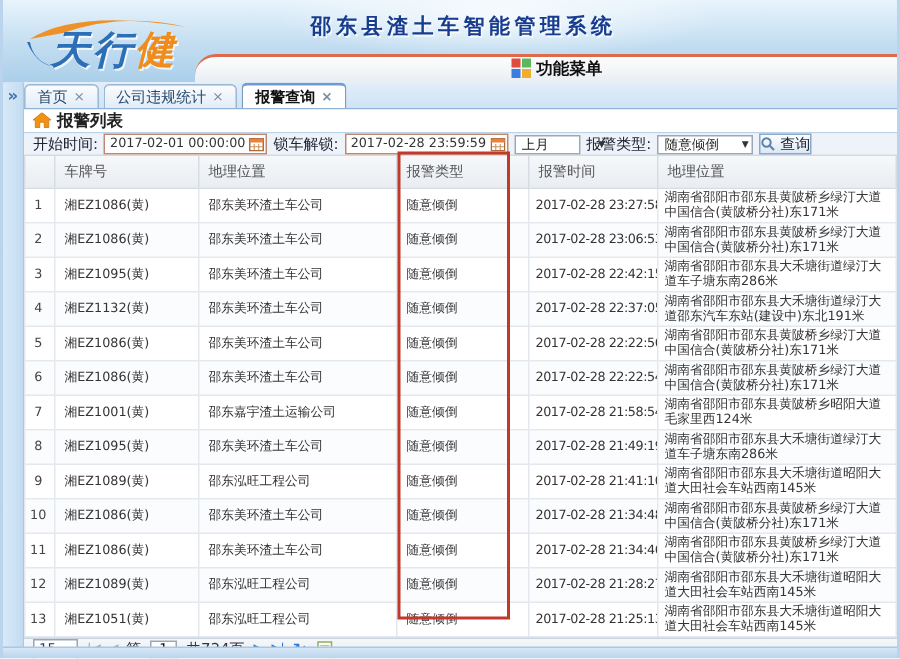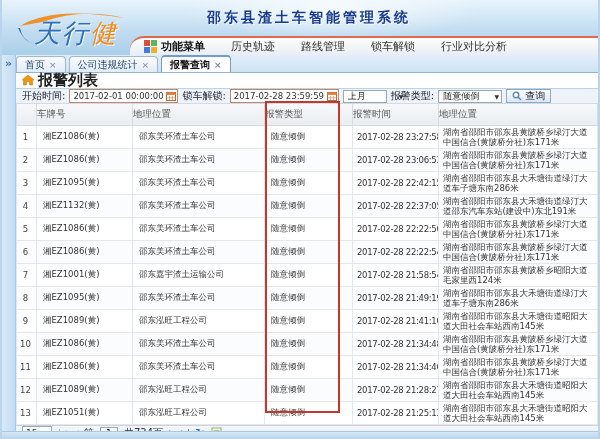--- a/index.html
+++ b/index.html
@@ -9,31 +9,31 @@
   .win { position:relative; width:600px; height:439px; overflow:hidden;
          border-left:2px solid #b9d4ec; border-right:2px solid #b9d4ec; background:#eef4fa; }
 
   
   .banner { position:absolute; left:0; top:0; width:600px; height:55px;
             background:linear-gradient(180deg,#e8f4fc 0%,#c2ddf1 55%,#aacfe9 100%); }
   .banner:before { content:""; position:absolute; left:180px; top:-20px; width:300px; height:60px;
                    background:radial-gradient(ellipse at center,rgba(255,255,255,.75),rgba(255,255,255,0) 70%); }
   .logo { position:absolute; left:10px; top:4px; width:150px; height:48px; }
   .logo svg { position:absolute; left:0; top:0; }
-  .logo-txt { position:absolute; left:22px; top:12px; font-size:26px; font-weight:normal; color:#2d6fb7;
+  .logo-txt { position:absolute; left:22px; top:12px; font-size:26px; font-weight:bold; color:#2d6fb7;
               font-style:italic; letter-spacing:2px; text-shadow:1px 1px 0 rgba(255,255,255,.8); }
   .logo-txt span:last-child { color:#f08c1e; }
   .app-title { position:absolute; left:205px; top:9px; font-size:14px; font-weight:bold; color:#173c8f;
                letter-spacing:3px; text-shadow:1px 1px 0 rgba(255,255,255,.7); }
 
   
   .navbar { position:absolute; left:128px; top:36px; right:0; height:19px;
             background:linear-gradient(180deg,#fdfdfd,#e9eef4);
             border-top:2px solid #df6a4b; border-top-left-radius:14px;
-            display:flex; align-items:center; padding-left:14px; gap:26px; }
+            display:flex; align-items:center; padding-left:14px; gap:26px;flex-direction:column; }
   .nav-item { display:flex; align-items:center; gap:4px; font-size:11px; color:#333; cursor:pointer; white-space:nowrap; }
   .nav-item.first { font-weight:bold; color:#111; }
   .grid-icon { display:inline-grid; grid-template-columns:6px 6px; grid-template-rows:6px 6px; gap:1px; }
   .grid-icon i { display:block; }
   .grid-icon i:nth-child(1){background:#e14b3b;} .grid-icon i:nth-child(2){background:#5cb85c;}
   .grid-icon i:nth-child(3){background:#3b7de1;} .grid-icon i:nth-child(4){background:#f0ad2e;}
 
   
   .bodywrap { position:absolute; left:0; top:55px; right:0; bottom:0; display:flex; }
   .sidestrip { width:14px; background:linear-gradient(90deg,#d9e9f8,#c3dcf2); border-right:1px solid #a9c8e6;
@@ -46,41 +46,41 @@
             display:flex; align-items:flex-end; gap:3px; }
   .tab { display:flex; align-items:center; gap:4px; height:16px; padding:0 8px;
          border:1px solid #9db8d2; border-bottom:none; border-radius:4px 4px 0 0;
          background:linear-gradient(180deg,#fafcff,#e2ecf7); font-size:10px; color:#2b4a6e; cursor:pointer; white-space:nowrap; }
   .tab.active { background:#fff; border-color:#7a9cc0; border-top:2px solid #6f9bd0; font-weight:bold; color:#111; height:17px; }
   .tab .x { color:#7a8aa0; font-size:9px; cursor:pointer; }
 
   
   .paneltitle { height:16px; background:#fff; border-bottom:1px solid #bcd2e6;
                 display:flex; align-items:center; gap:4px; padding-left:6px;
-                font-size:15px; font-weight:bold; color:#222; }
+                font-size:11px; font-weight:bold; color:#222; }
 
   
   .filters { height:16px; background:#eef3f9; border-bottom:1px solid #d2dce8;
              display:flex; align-items:center; padding-left:6px; gap:4px; font-size:10px; color:#223; white-space:nowrap; }
   .fld { display:flex; align-items:center; border:1px solid #c08873; background:#fff; height:14px; padding:0 1px 0 3px; }
   .fld input { border:none; outline:none; font-size:8.5px; width:92px; height:11px; color:#333;
                font-family:"DejaVu Sans","Liberation Sans",sans-serif; }
   .cal { width:10px; height:10px; margin-left:1px; cursor:pointer; }
   .sel { display:flex; align-items:center; justify-content:space-between; border:1px solid #9aa7b5; background:#fff;
          height:13px; padding:0 2px 0 4px; font-size:9px; color:#222; cursor:pointer; }
   .sel .arr { font-size:6px; color:#333; margin-left:5px; }
-  .btn-search { display:flex; align-items:center; gap:3px; border:1px solid #8aa8c8; height:14px; padding:0 5px;
+  .btn-search { display:flex; align-items:center; gap:3px; border:1px solid #8aa8c8; height:14px; padding:0 0;
                 background:linear-gradient(180deg,#fbfdff,#dce8f4); font-size:10px; color:#223; cursor:pointer; }
 
   
   table { width:100%; border-collapse:collapse; table-layout:fixed; background:#fff; }
   col.c-no{width:20px;} col.c-plate{width:96px;} col.c-org{width:132px;}
   col.c-type{width:88px;} col.c-time{width:86px;}
   thead td { height:21px; background:linear-gradient(180deg,#f6f8fa,#e9edf1); border:1px solid #d5dce4;
-             border-top:none; font-size:9.5px; color:#555; }
+             border-top:none; font-size:9.5px; color:#555; padding-left:6px; }
   tbody td { height:21.7px; border:1px solid #e3e8ee; font-size:8.5px; color:#333; padding:1px 2px 1px 6px;
              overflow:hidden; }
   tbody tr:nth-child(even) td { background:#fafcfe; }
   td.no { text-align:center; padding-left:0; color:#444; }
   td.time { white-space:nowrap; letter-spacing:-.3px; padding-left:4px; }
   td.loc { line-height:10px; padding-left:4px; }
 
   
   .pager { height:22px; background:linear-gradient(180deg,#f5f7f9,#e7ebef); border-top:1px solid #c9d3dd;
            display:flex; align-items:center; gap:6px; padding-left:6px; font-size:10px; color:#334; }

